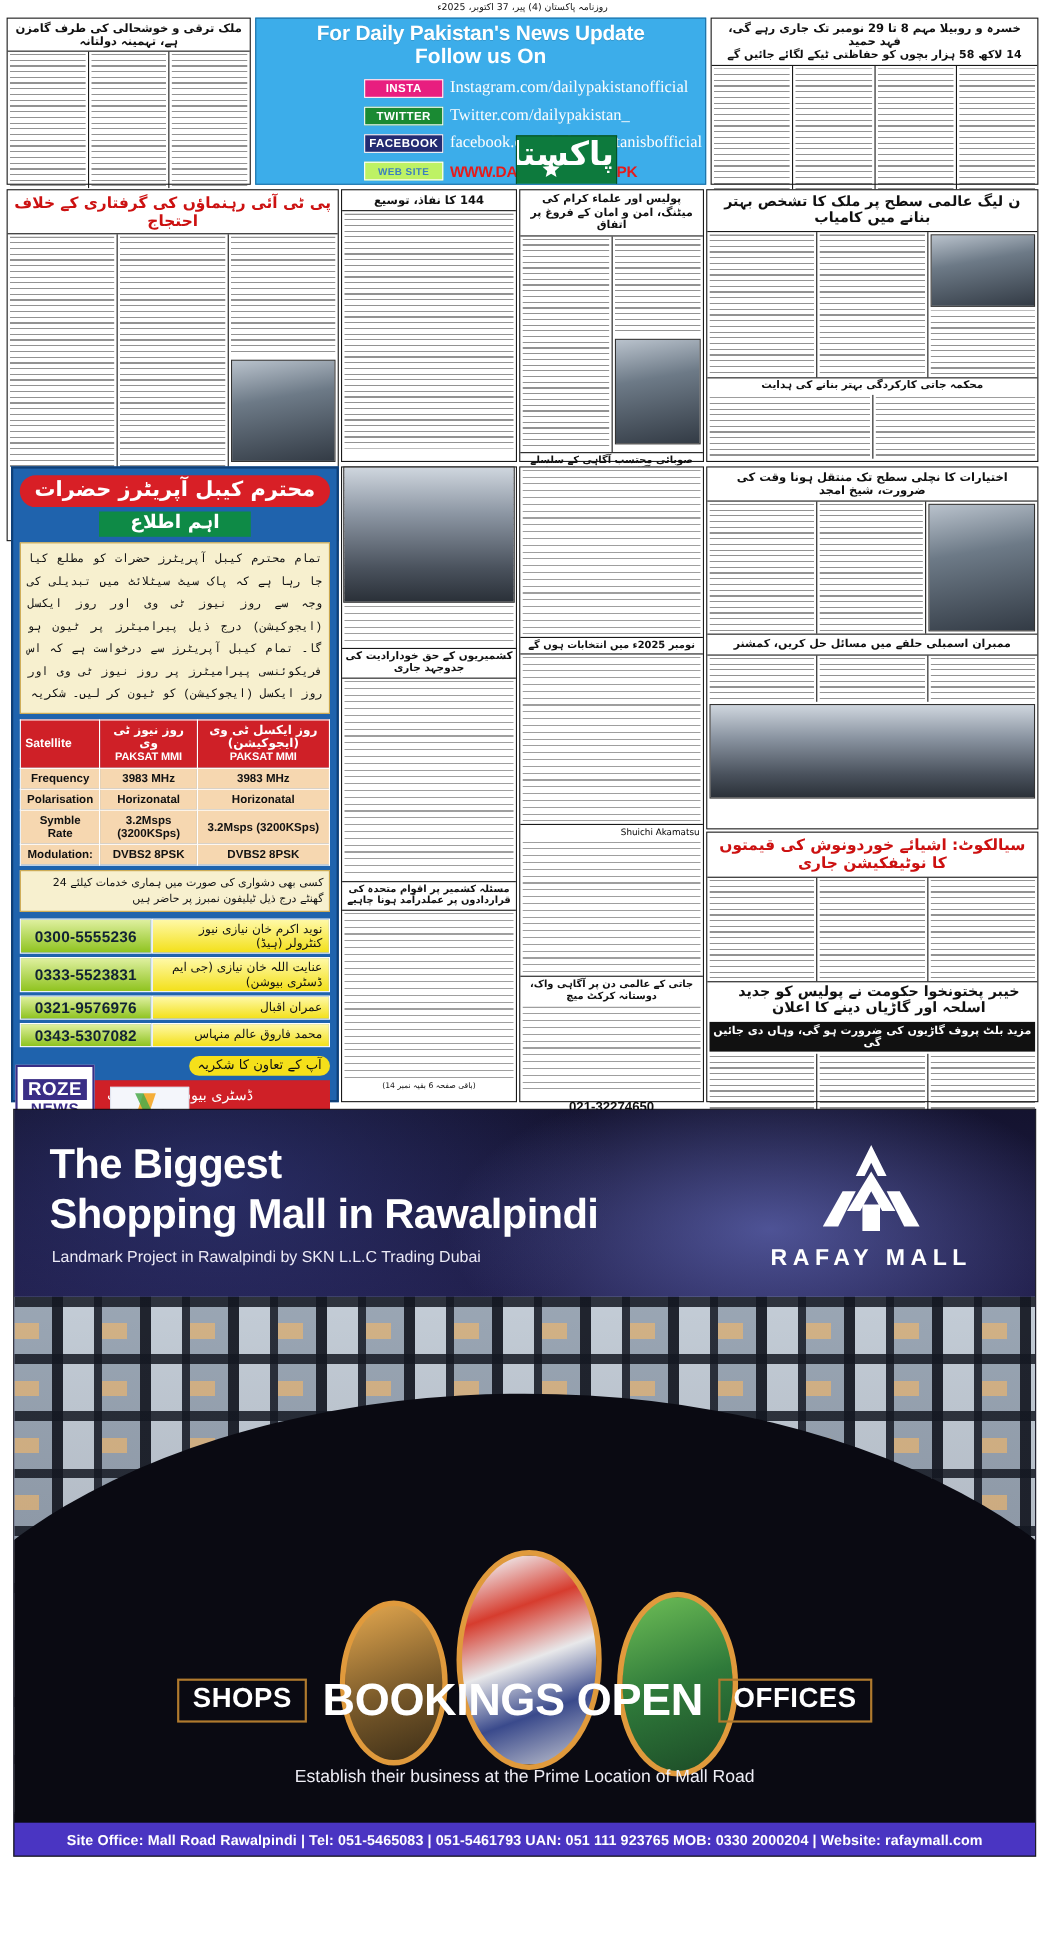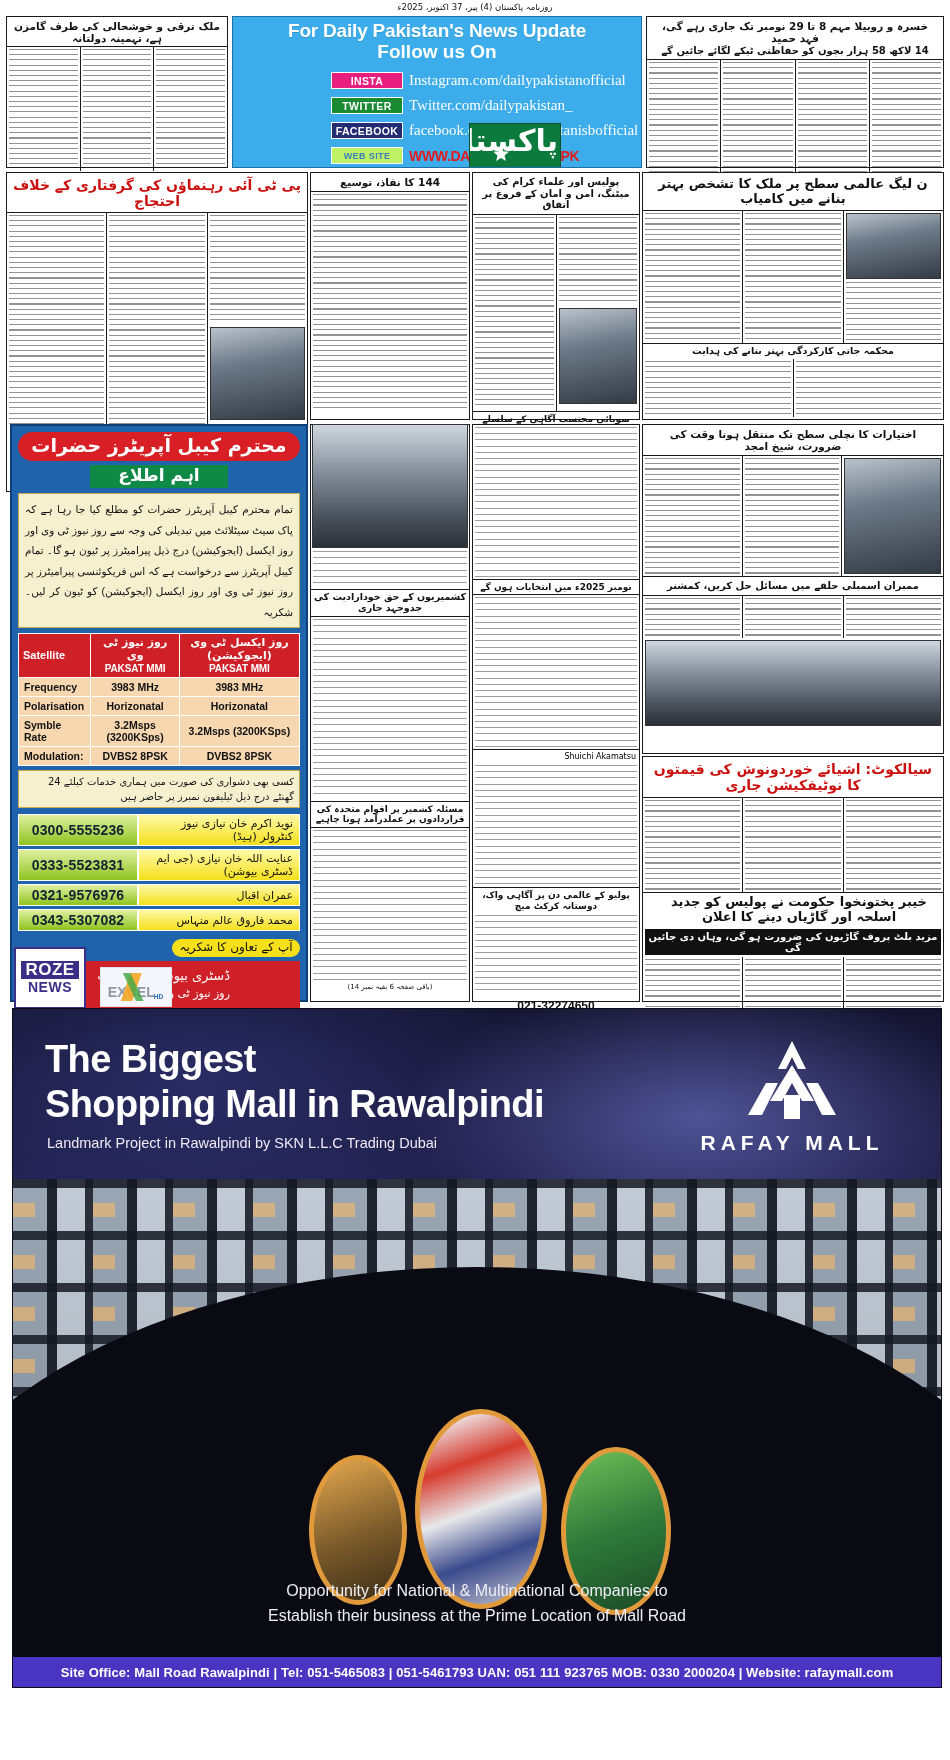--- a/index.html
+++ b/index.html
@@ -98,39 +98,39 @@
     text-align: center; font-family: "DejaVu Sans", sans-serif; direction: rtl;
     font-size: 19px; font-weight: bold; padding: 3px 0 5px; line-height: 1.1;
   }
   .cable-sub {
     background: #0e8a46; color: #fff; width: 138px; margin: 4px auto 0;
     text-align: center; font-family: "DejaVu Sans", sans-serif; direction: rtl;
     font-size: 17px; font-weight: bold; padding: 1px 0 3px; line-height: 1.15;
   }
   .cable-body {
     margin-top: 5px; background: #f7f0cf; border: 1px solid #caa64c;
-    padding: 5px 6px; direction: rtl; font-family: Liberation Sans, sans-serif;
+    padding: 5px 6px; direction: rtl; font-family: Liberation Mono, monospace;
     font-size: 10.5px; line-height: 1.95; color: #111; text-align: justify;
   }
   table.sat {
     width: 100%; border-collapse: collapse; margin-top: 5px;
     font-size: 10.5px; color: #111;
   }
   table.sat th {
     background: #cf2027; color: #fff; border: 1px solid #fff;
     padding: 3px 4px; font-size: 10.5px; line-height: 1.15;
   }
   table.sat th.firstcol { text-align: left; font-size: 11px; }
   table.sat th .u { display:block; direction: rtl; font-family:"DejaVu Sans",sans-serif; font-size: 11px; font-weight: bold; }
   table.sat th .e { display:block; font-size: 10px; letter-spacing: -.1px; }
   table.sat td {
     background: #f6d7b0; border: 1px solid #fff; padding: 3px 5px;
     font-weight: bold; font-size: 10.5px; text-align: center;
   }
-  table.sat td.lbl { text-align: left; }
+  table.sat td.lbl { text-align: center; }
   .cable-note {
     background: #f7f0cf; border: 1px solid #caa64c; margin-top: 4px;
     direction: rtl; font-family: "DejaVu Sans", sans-serif;
     font-size: 10px; padding: 3px 5px; line-height: 1.5; color:#111;
   }
   table.phones { width: 100%; border-collapse: separate; border-spacing: 0 3px; margin-top: 3px; }
   table.phones td.num {
     width: 120px;
     background: linear-gradient(to bottom, #dff0a0, #8fc31f);
     border: 1px solid #fff; color: #123; font-weight: bold;
@@ -503,21 +503,21 @@
     <div class="hline"></div>
     <div class="news-head" style="font-size:9px; padding:2px;">نومبر 2025ء میں انتخابات ہوں گے</div>
     <div class="hline"></div>
     <div class="grey-lines sparse" style="height:150px; margin:2px;"></div>
     <div class="hline"></div>
     <div style="padding:2px 3px; font-size:8px; direction:rtl; font-family:'DejaVu Sans',sans-serif;">
       <span>Shuichi Akamatsu</span>
     </div>
     <div class="grey-lines sparse" style="height:120px; margin:2px;"></div>
     <div class="hline"></div>
-    <div class="news-head" style="font-size:9px; padding:2px;">پولیو کے عالمی دن پر آگاہی واک، دوستانہ کرکٹ میچ</div>
+    <div class="news-head" style="font-size:9px; padding:2px;">جاتی کے عالمی دن پر آگاہی واک، دوستانہ کرکٹ میچ</div>
     <div class="grey-lines sparse" style="height:80px; margin:2px;"></div>
     <div class="phone-red" style="padding:2px;">021-32274650</div>
   </div>
 
   <div class="photo meet" style="position:absolute; left:312px; top:424px; width:156px; height:124px;"></div>
 
   <div class="colbox" style="left:642px; top:424px; width:302px; height:330px;">
     <div class="news-head" style="font-size:10.5px; padding:3px 4px;">اختیارات کا نچلی سطح تک منتقل ہونا وقت کی ضرورت، شیخ امجد</div>
     <div class="hline"></div>
     <div style="display:flex; height:120px;">
@@ -588,22 +588,26 @@
     <div class="floors"></div>
     <div class="windows"></div>
     <div class="arch"></div>
 
     <div class="circles">
       <div class="oval c1"></div>
       <div class="oval c2"></div>
       <div class="oval c3"></div>
     </div>
 
+    <div class="bookings">
+      <span class="pill">SHOPS</span>
+      <span class="big">BOOKINGS OPEN</span>
+      <span class="pill">OFFICES</span>
+    </div>
 
     <div class="opp">
-      <div>Opportunity for National &amp; Multinational Companies to</div>
       <div>Establish their business at the Prime Location of Mall Road</div>
     </div>
 
     <div class="site-bar">Site Office: Mall Road Rawalpindi | Tel: 051-5465083 | 051-5461793 UAN: 051 111 923765 MOB: 0330 2000204 | Website: rafaymall.com</div>
   </div>
 
 </div>
 
 </body></html>

